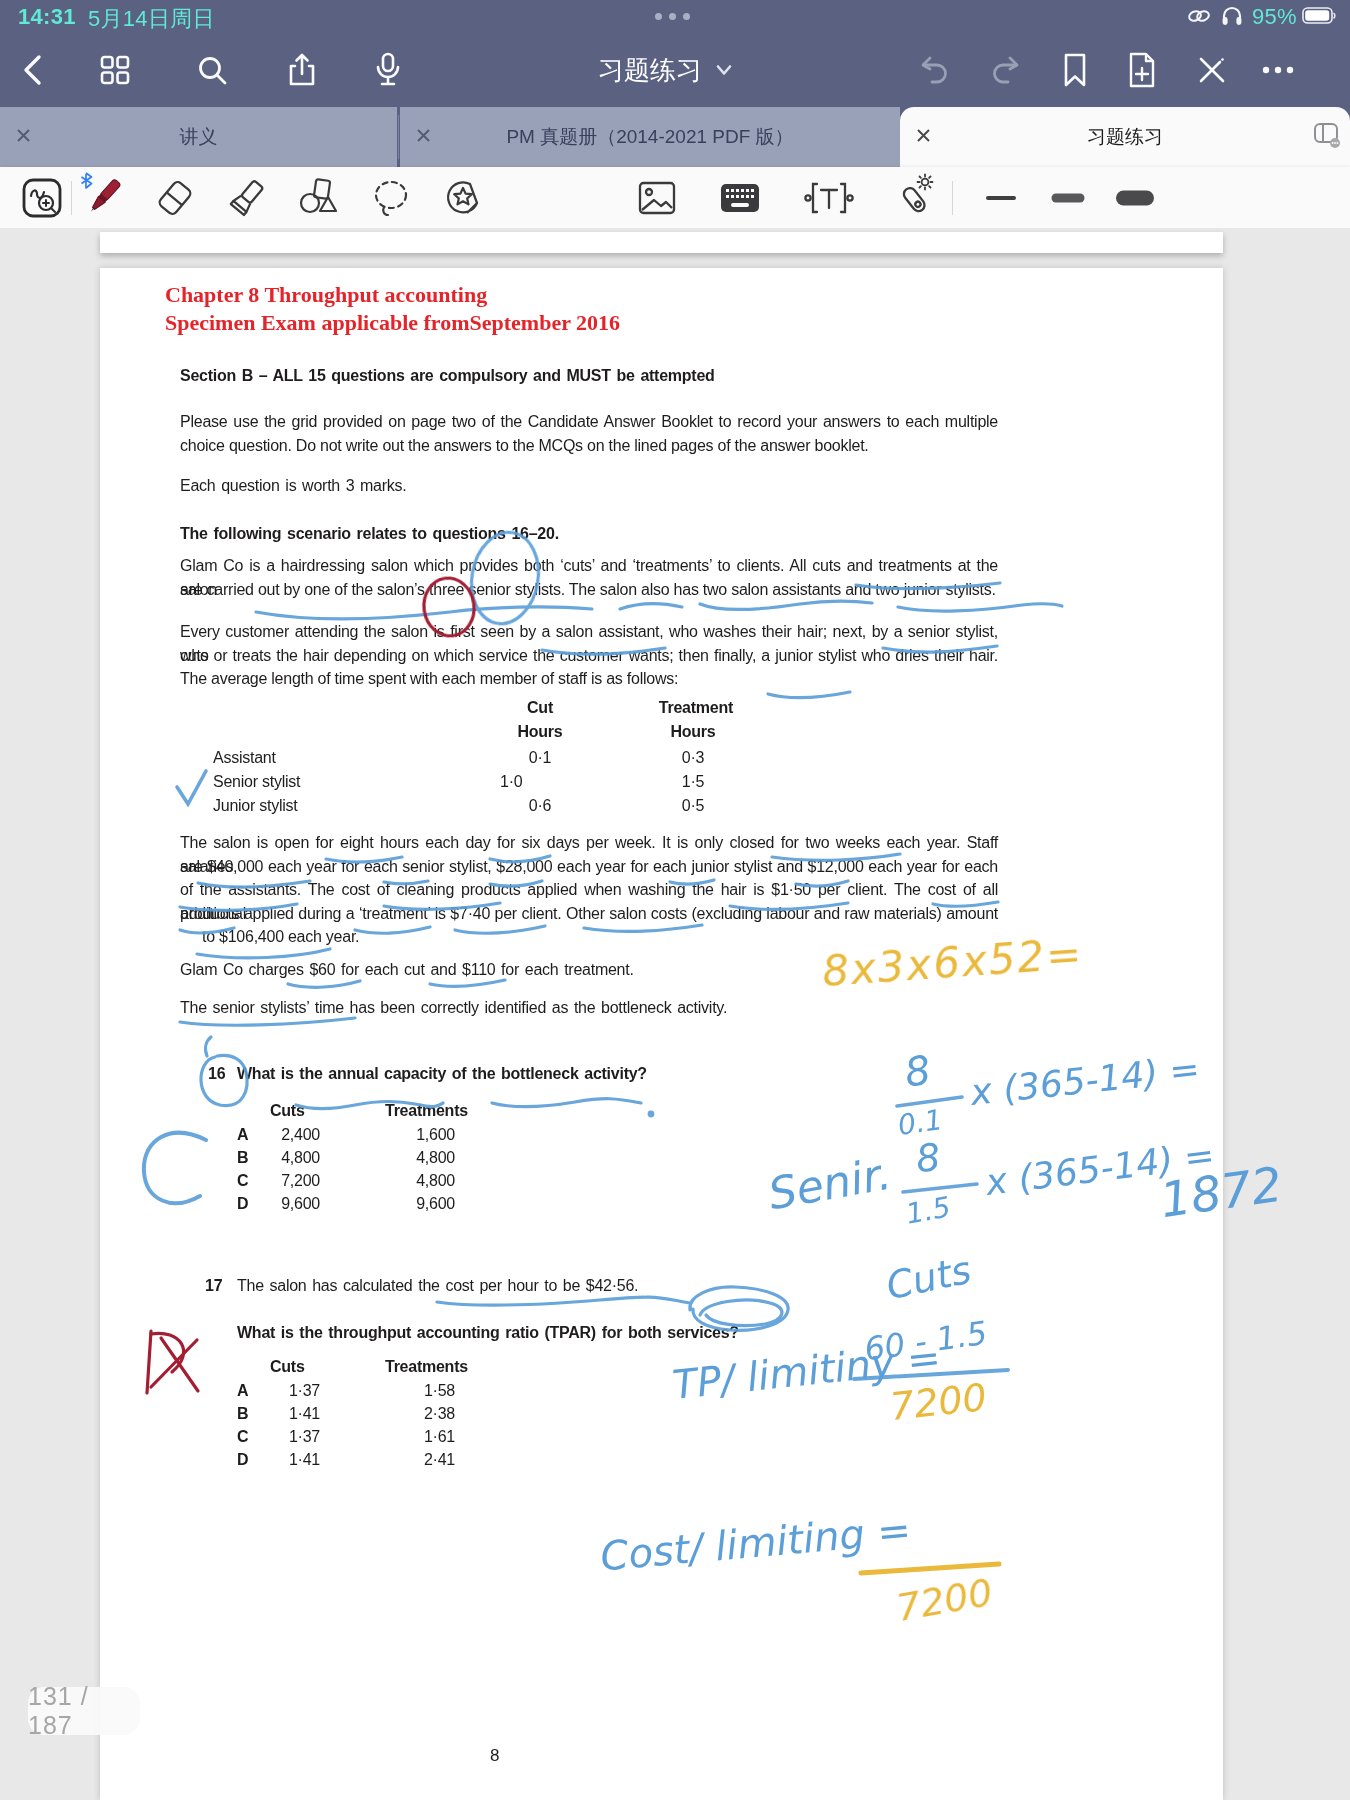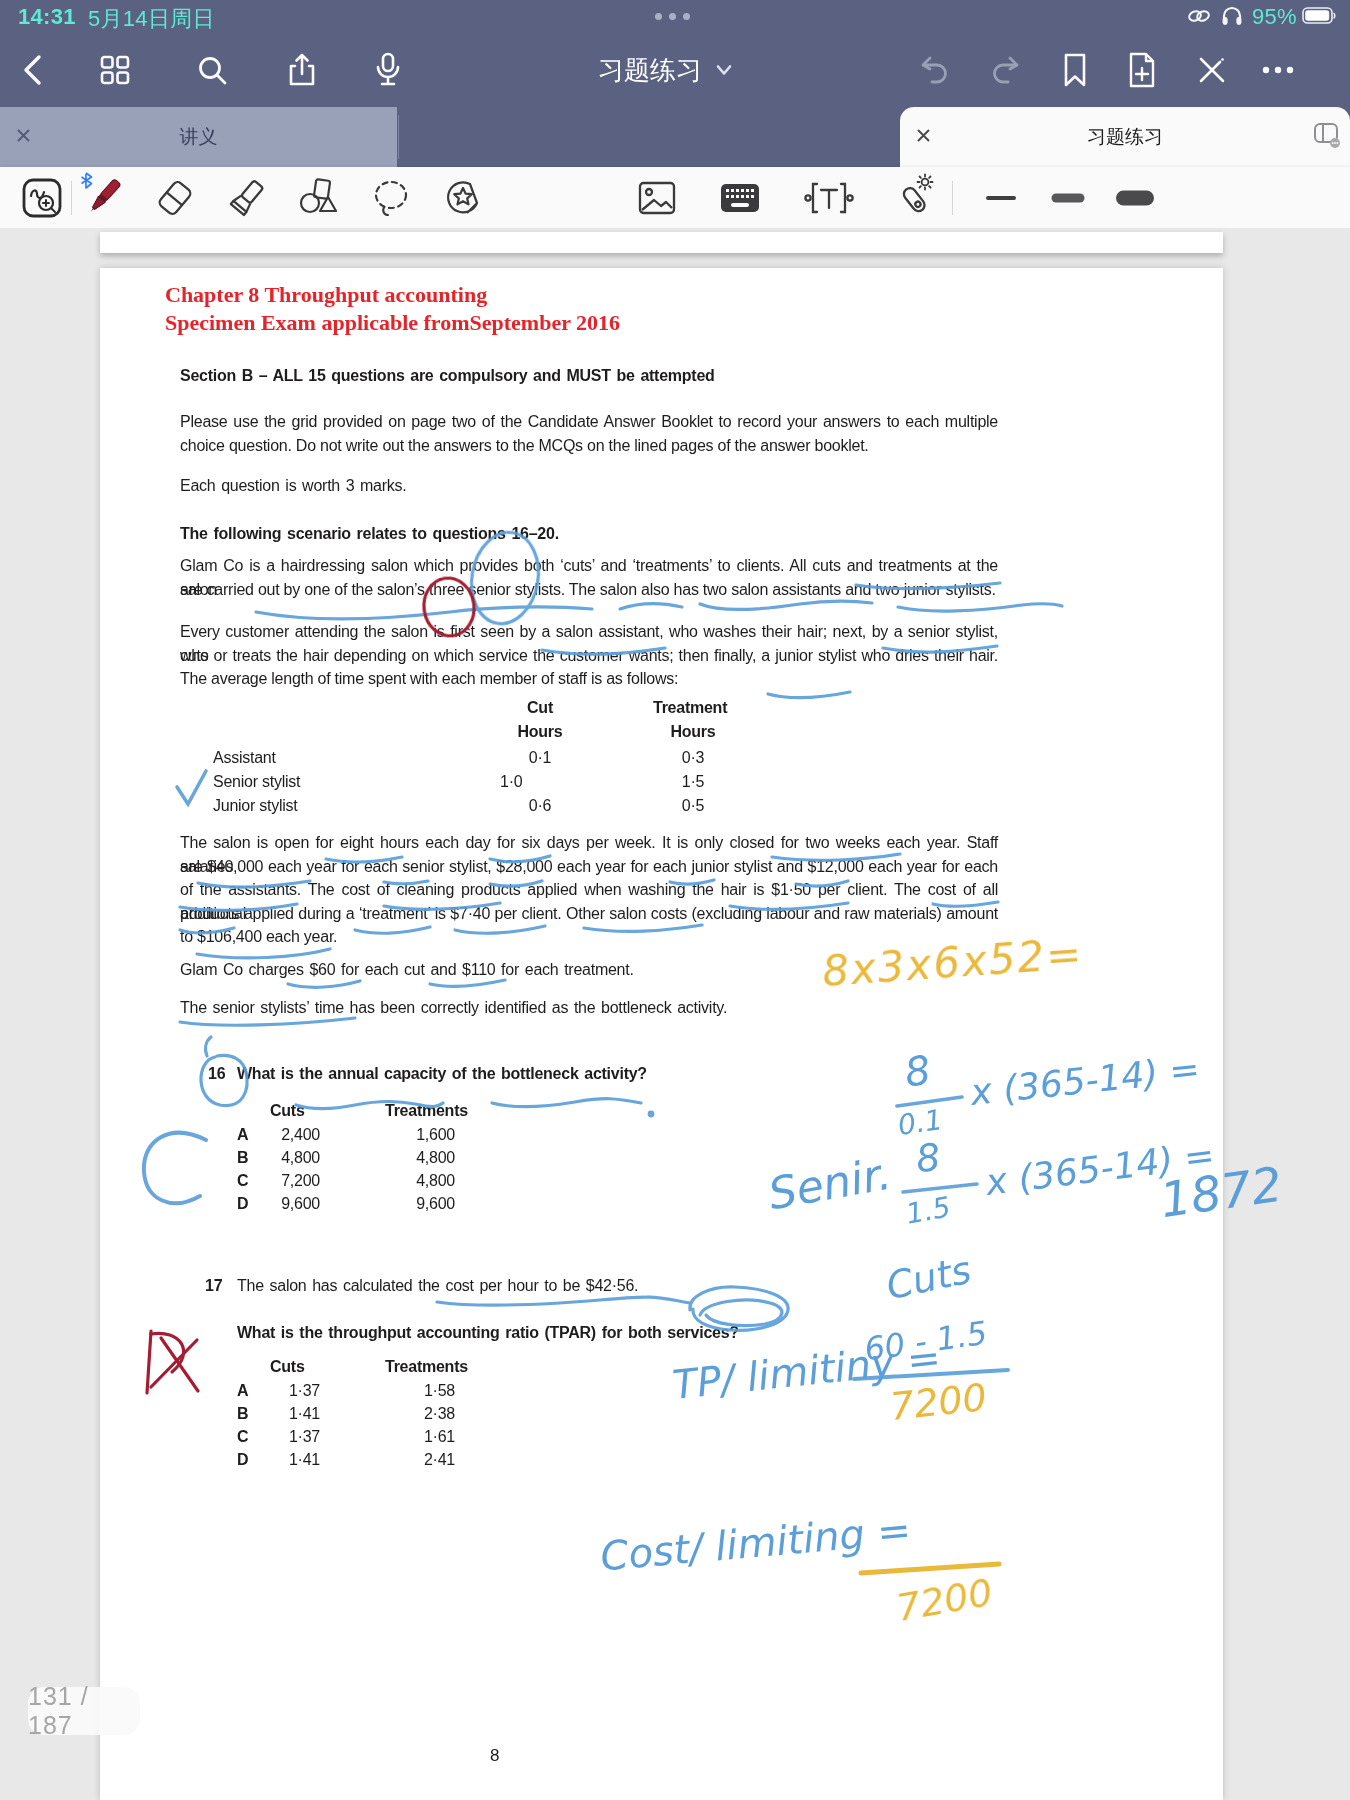--- a/index.html
+++ b/index.html
@@ -178,20 +178,29 @@
     <div class="tab tab-inactive" style="left:0;width:397px;">
       <span class="tab-x">
         <svg width="15" height="15" viewBox="0 0 15 15" style="display:inline;">
             <path d="M2 2 L13 13 M13 2 L2 13" stroke="#545b76" stroke-width="2"></path>
           </svg>
       </span>
       <span class="tab-label">讲义</span>
       <span class="tab-x"></span>
     </div>
     <div style="position:absolute;left:398px;top:8px;width:1px;height:44px;background:#7b83a0;"></div>
+    <div class="tab tab-inactive" style="left:400px;width:500px;">
+      <span class="tab-x">
+        <svg width="15" height="15" viewBox="0 0 15 15" style="display:inline;">
+            <path d="M2 2 L13 13 M13 2 L2 13" stroke="#545b76" stroke-width="2"></path>
+          </svg>
+      </span>
+      <span class="tab-label">PM 真题册（2014-2021 PDF 版）</span>
+      <span class="tab-x"></span>
+    </div>
     <div class="tab tab-active" style="left:900px;width:450px;">
       <span class="tab-x">
         <svg width="15" height="15" viewBox="0 0 15 15" style="display:inline;">
             <path d="M2 2 L13 13 M13 2 L2 13" stroke="#4a4a4c" stroke-width="2"></path>
           </svg>
       </span>
       <span class="tab-label" style="font-weight:500;">习题练习</span>
       <span class="tab-x">
         <svg width="30" height="28" viewBox="0 0 30 28" style="display:inline;">
             <rect x="3" y="3" width="22" height="18" rx="5" fill="none" stroke="#8e8e93" stroke-width="2"></rect>
@@ -359,38 +368,38 @@
       <div class="dline b" style="left:80px;top:254px;">The following scenario relates to questions 16–20.</div>
 
       <div class="pline" style="top:286px;">Glam Co is a hairdressing salon which provides both ‘cuts’ and ‘treatments’ to clients. All cuts and treatments at the salon</div>
       <div class="pline pl-left" style="top:309.5px;">are carried out by one of the salon’s three senior stylists. The salon also has two salon assistants and two junior stylists.</div>
 
       <div class="pline" style="top:352px;">Every customer attending the salon is first seen by a salon assistant, who washes their hair; next, by a senior stylist, who</div>
       <div class="pline" style="top:375.5px;">cuts or treats the hair depending on which service the customer wants; then finally, a junior stylist who dries their hair.</div>
       <div class="pline pl-left" style="top:399px;">The average length of time spent with each member of staff is as follows:</div>
 
       <div class="cell b" style="left:400px;top:431px;width:80px;text-align:center;">Cut</div>
-      <div class="cell b" style="left:553px;top:431px;width:80px;text-align:left;">Treatment</div>
+      <div class="cell b" style="left:553px;top:431px;width:80px;text-align:right;">Treatment</div>
       <div class="cell b" style="left:400px;top:455px;width:80px;text-align:center;">Hours</div>
       <div class="cell b" style="left:553px;top:455px;width:80px;text-align:center;">Hours</div>
       <div class="cell" style="left:113px;top:481px;">Assistant</div>
       <div class="cell" style="left:400px;top:481px;width:80px;text-align:center;">0·1</div>
       <div class="cell" style="left:553px;top:481px;width:80px;text-align:center;">0·3</div>
       <div class="cell" style="left:113px;top:505px;">Senior stylist</div>
       <div class="cell" style="left:400px;top:505px;width:80px;">1·0</div>
       <div class="cell" style="left:553px;top:505px;width:80px;text-align:center;">1·5</div>
       <div class="cell" style="left:113px;top:529px;">Junior stylist</div>
       <div class="cell" style="left:400px;top:529px;width:80px;text-align:center;">0·6</div>
       <div class="cell" style="left:553px;top:529px;width:80px;text-align:center;">0·5</div>
 
       <div class="pline" style="top:563px;">The salon is open for eight hours each day for six days per week. It is only closed for two weeks each year. Staff salaries</div>
       <div class="pline" style="top:586.5px;">are $40,000 each year for each senior stylist, $28,000 each year for each junior stylist and $12,000 each year for each</div>
       <div class="pline" style="top:610px;">of the assistants. The cost of cleaning products applied when washing the hair is $1·50 per client. The cost of all additional</div>
       <div class="pline" style="top:633.5px;">products applied during a ‘treatment’ is $7·40 per client. Other salon costs (excluding labour and raw materials) amount</div>
-      <div class="pline pl-left" style="top:657px;">to $106,400 each year.</div>
+      <div class="pline pl-left" style="top:657px;margin-left:22px;">to $106,400 each year.</div>
 
       <div class="dline" style="left:80px;top:690px;">Glam Co charges $60 for each cut and $110 for each treatment.</div>
       <div class="dline" style="left:80px;top:728px;">The senior stylists’ time has been correctly identified as the bottleneck activity.</div>
 
       <div class="dline b" style="left:108px;top:794px;">16</div>
       <div class="dline b" style="left:137px;top:794px;">What is the annual capacity of the bottleneck activity?</div>
       <div class="cell b" style="left:170px;top:834px;">Cuts</div>
       <div class="cell b" style="left:285px;top:834px;">Treatments</div>
       <div class="cell b" style="left:137px;top:858px;">A</div>
       <div class="cell num-r" style="left:150px;top:858px;width:70px;">2,400</div>

